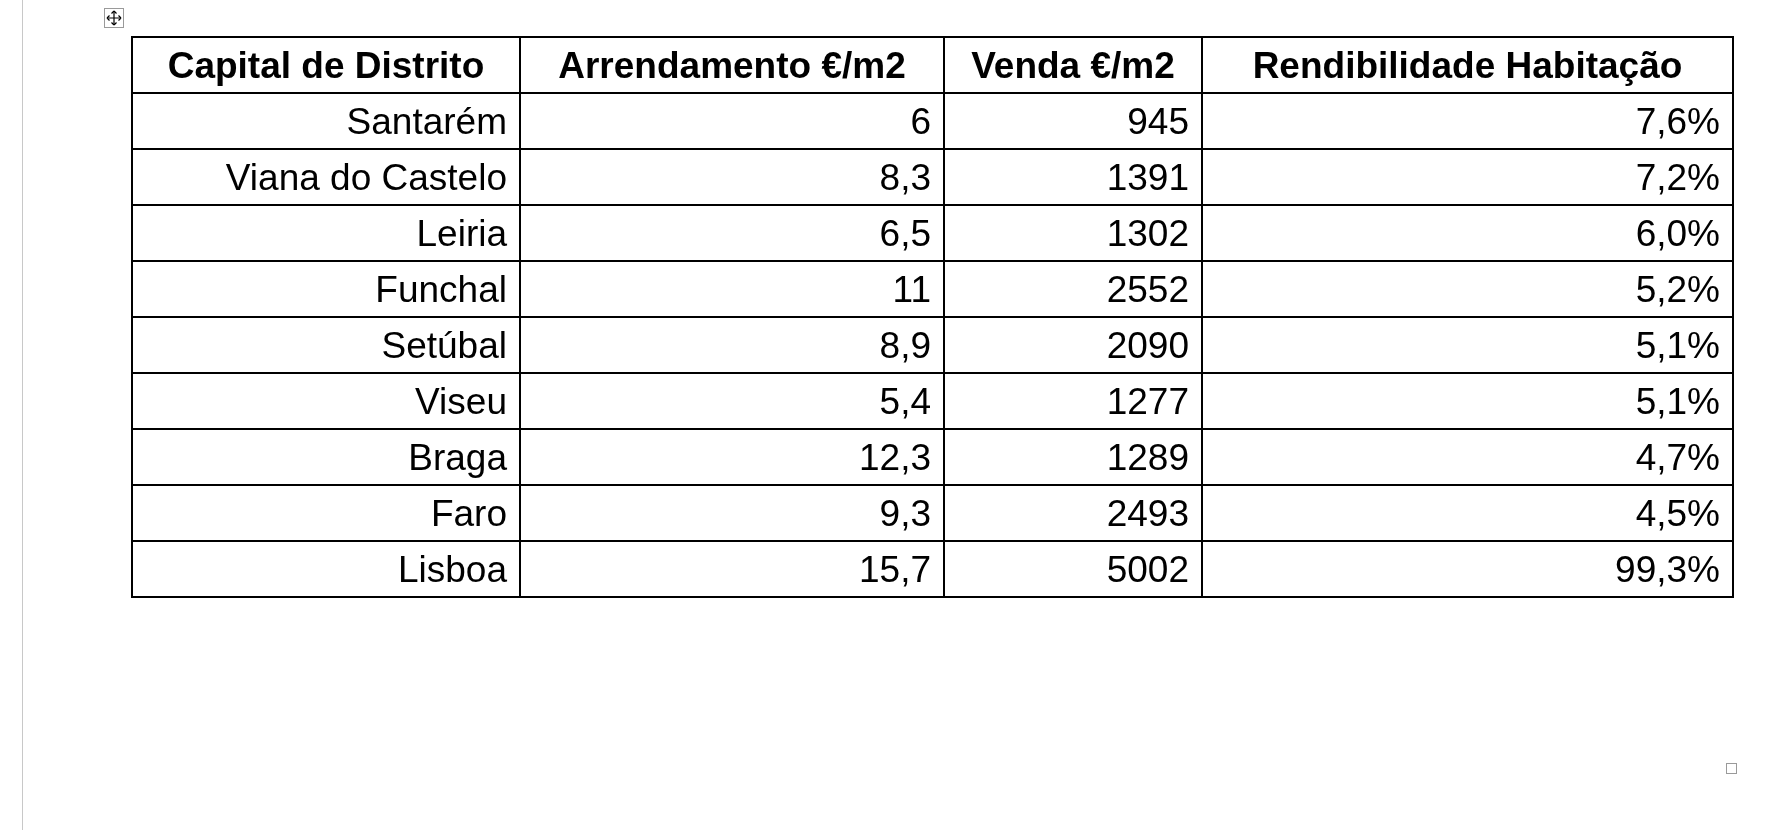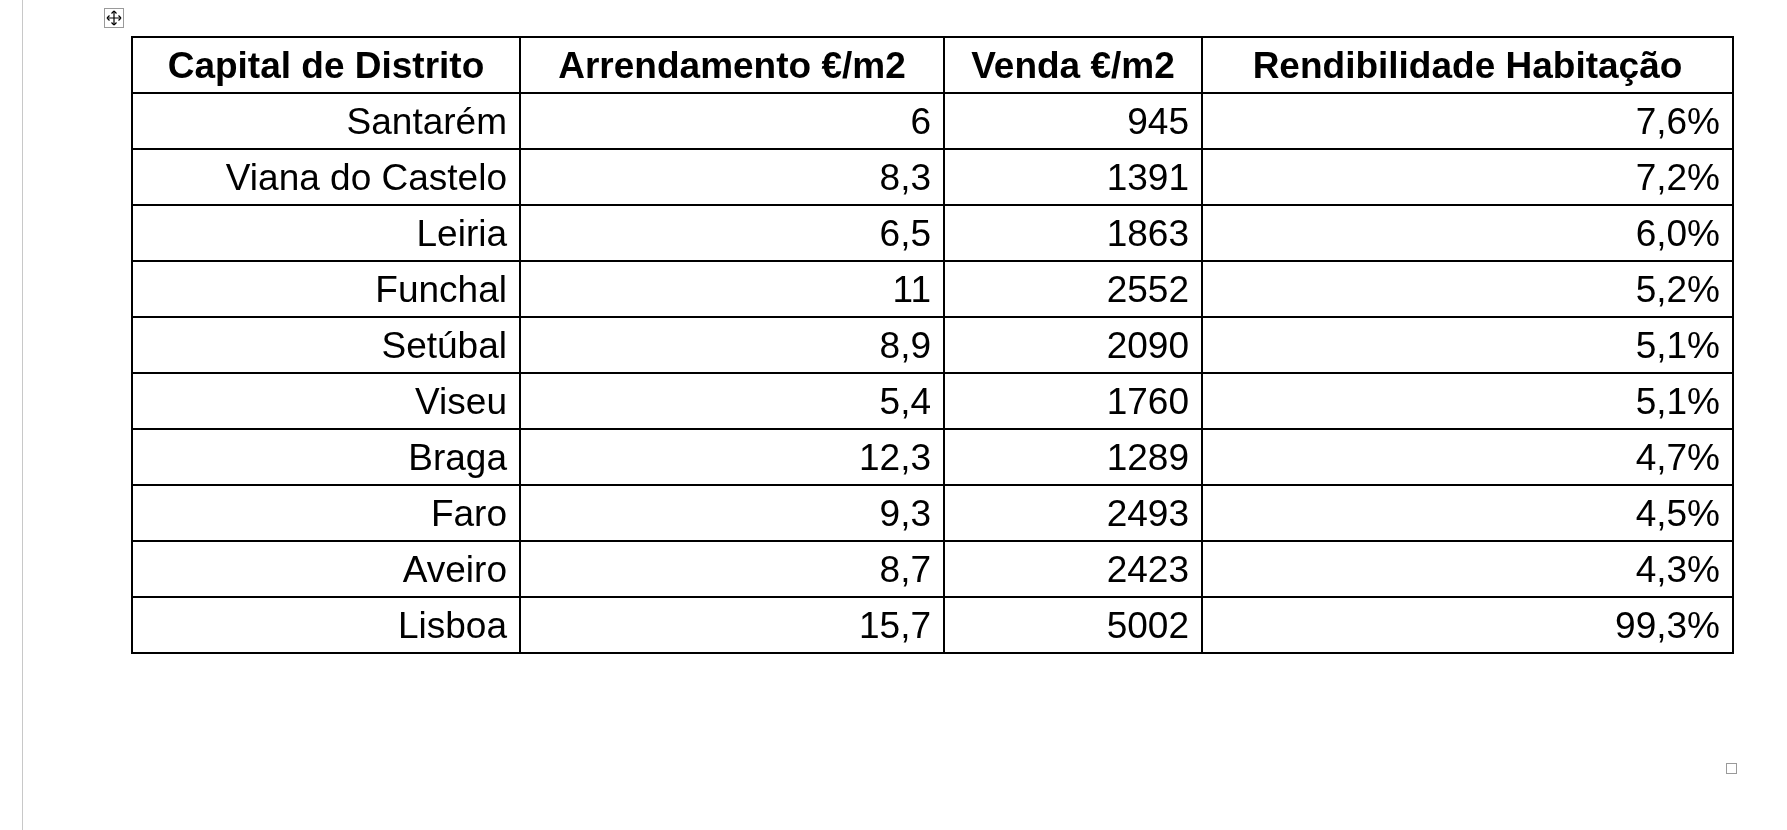--- a/index.html
+++ b/index.html
@@ -128,60 +128,54 @@
       </tr>
       <tr>
         <td class="label">Viana do Castelo</td>
         <td class="num">8,3</td>
         <td class="num">1391</td>
         <td class="num">7,2%</td>
       </tr>
       <tr>
         <td class="label">Leiria</td>
         <td class="num">6,5</td>
-        <td class="num">1863</td>
+        <td class="num">1302</td>
         <td class="num">6,0%</td>
       </tr>
       <tr>
         <td class="label">Funchal</td>
         <td class="num">11</td>
         <td class="num">2552</td>
         <td class="num">5,2%</td>
       </tr>
       <tr>
         <td class="label">Setúbal</td>
         <td class="num">8,9</td>
         <td class="num">2090</td>
         <td class="num">5,1%</td>
       </tr>
       <tr>
         <td class="label">Viseu</td>
         <td class="num">5,4</td>
-        <td class="num">1760</td>
+        <td class="num">1277</td>
         <td class="num">5,1%</td>
       </tr>
       <tr>
         <td class="label">Braga</td>
         <td class="num">12,3</td>
         <td class="num">1289</td>
         <td class="num">4,7%</td>
       </tr>
       <tr>
         <td class="label">Faro</td>
         <td class="num">9,3</td>
         <td class="num">2493</td>
         <td class="num">4,5%</td>
       </tr>
       <tr>
-        <td class="label">Aveiro</td>
-        <td class="num">8,7</td>
-        <td class="num">2423</td>
-        <td class="num">4,3%</td>
-      </tr>
-      <tr>
         <td class="label">Lisboa</td>
         <td class="num">15,7</td>
         <td class="num">5002</td>
         <td class="num">99,3%</td>
       </tr>
     </tbody>
   </table>
 
   <div class="resize-handle"></div>
 

